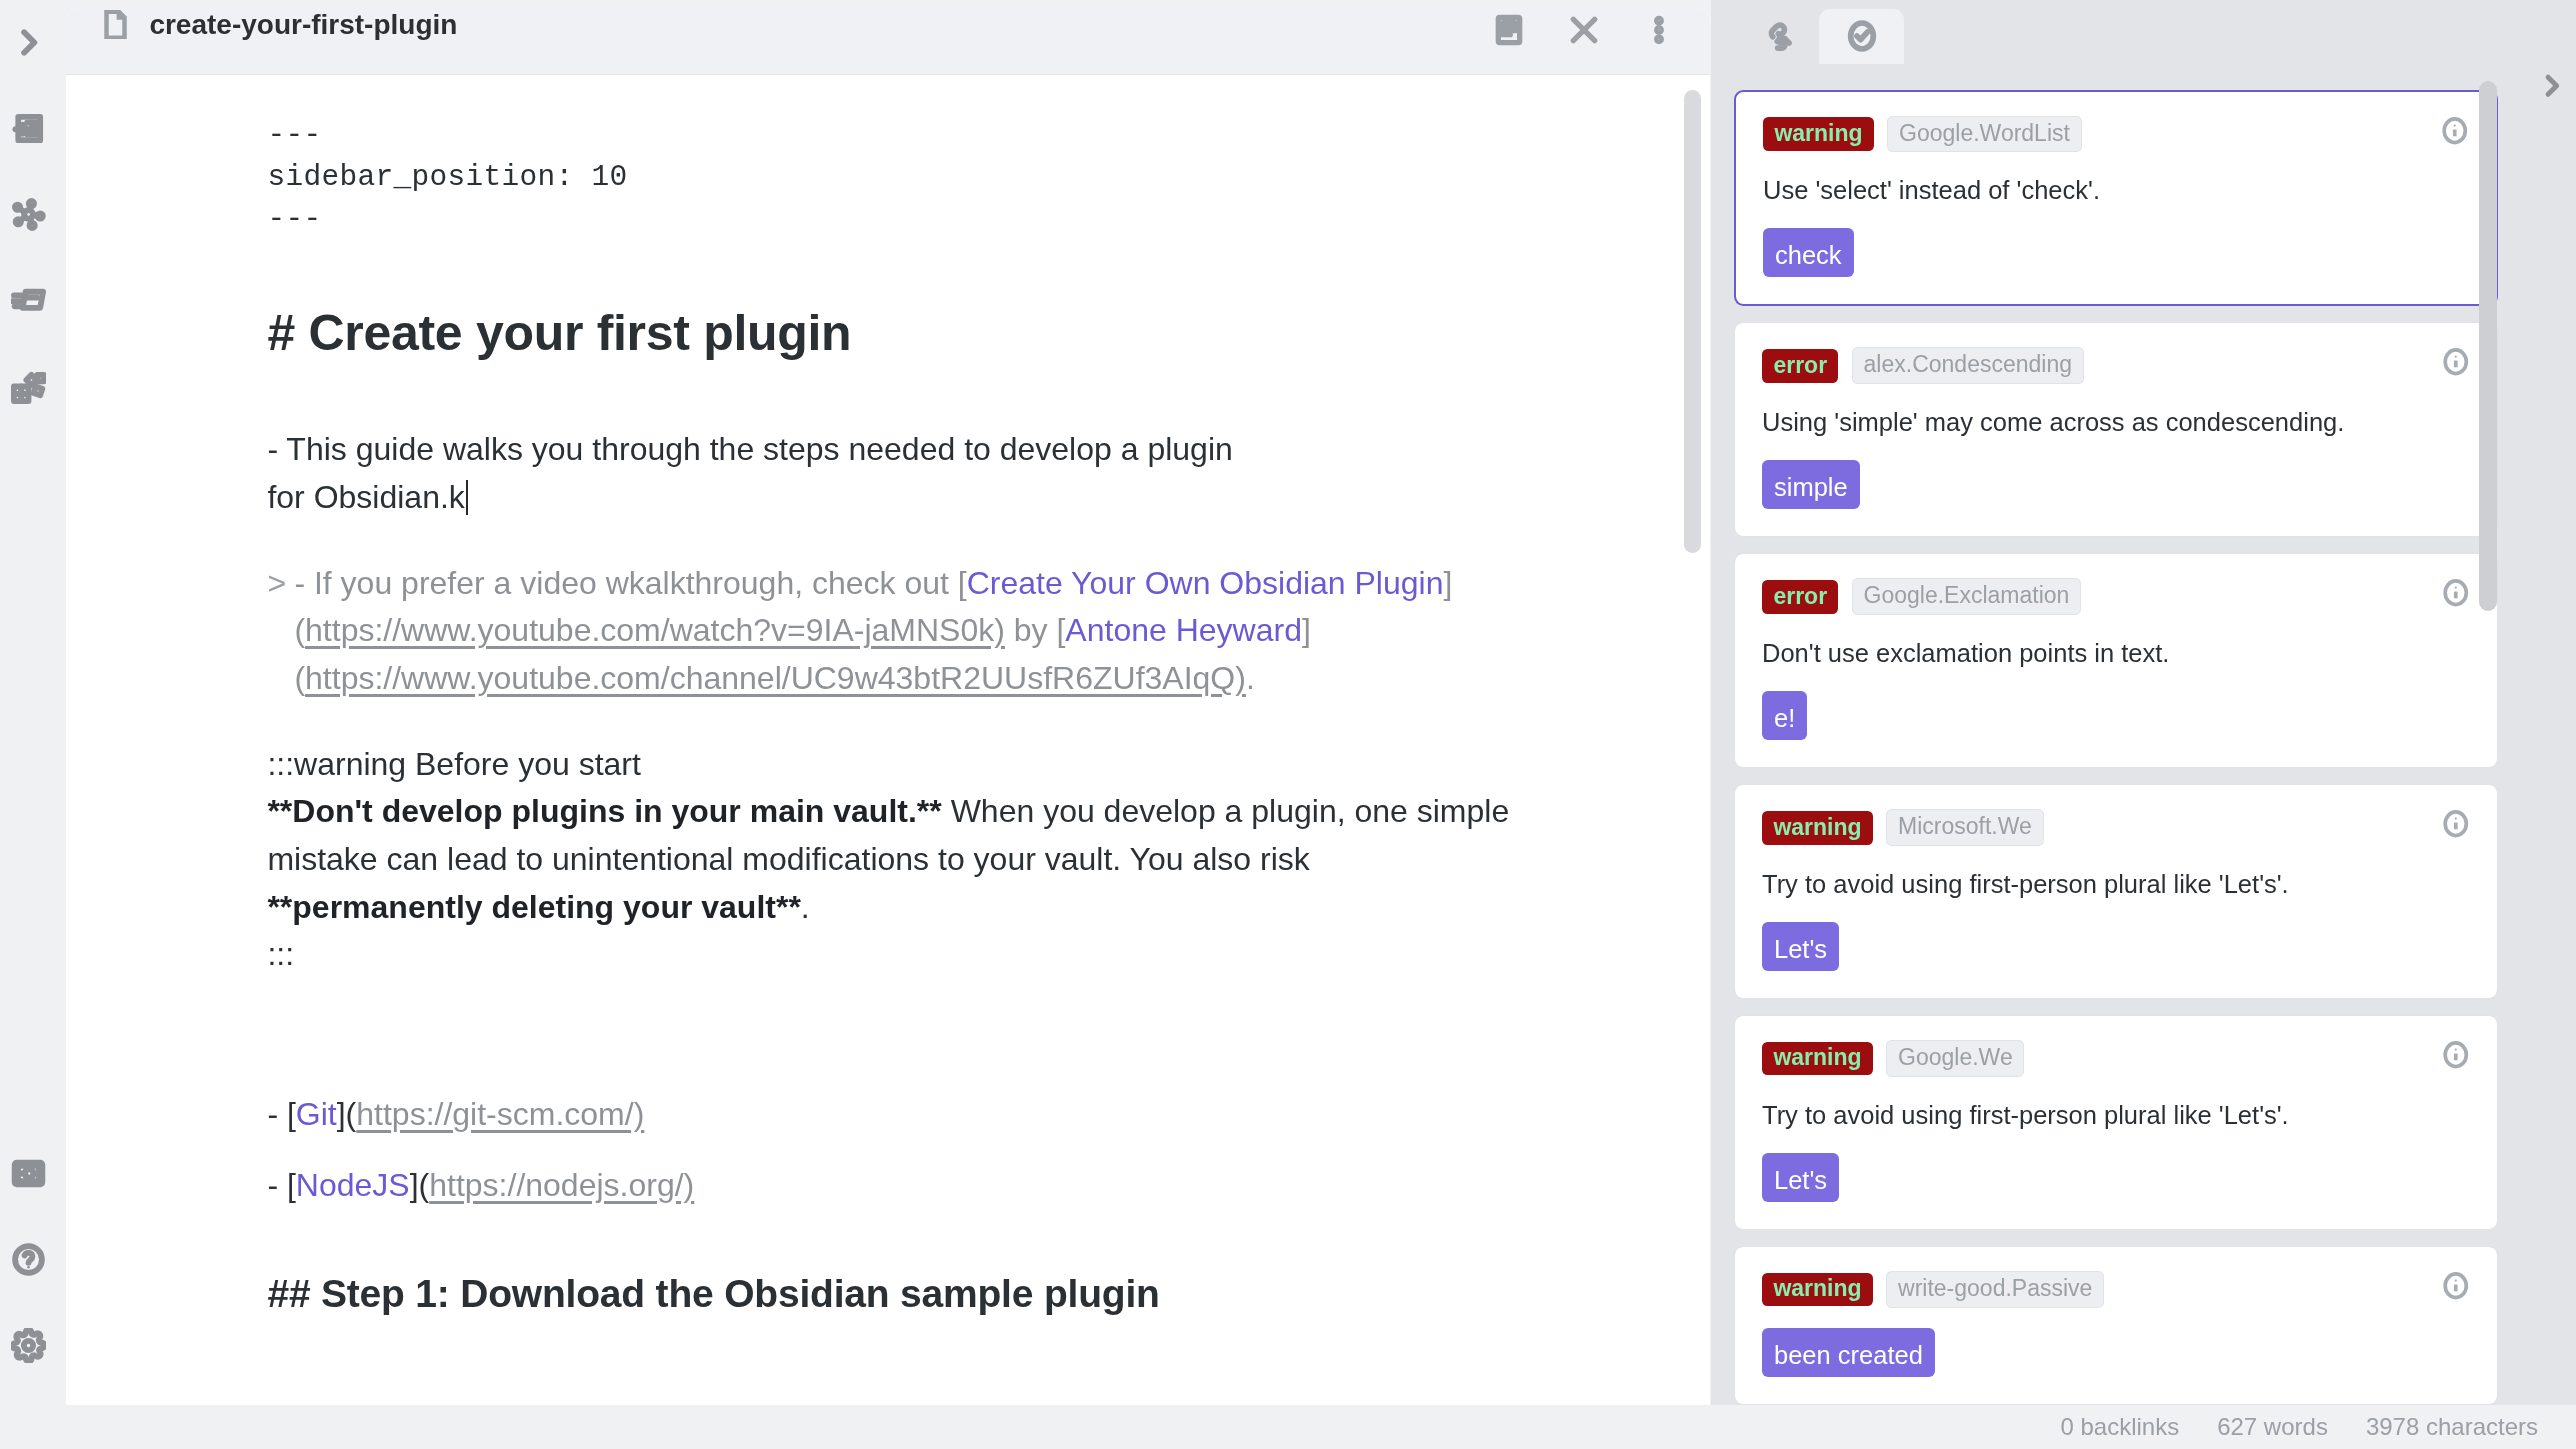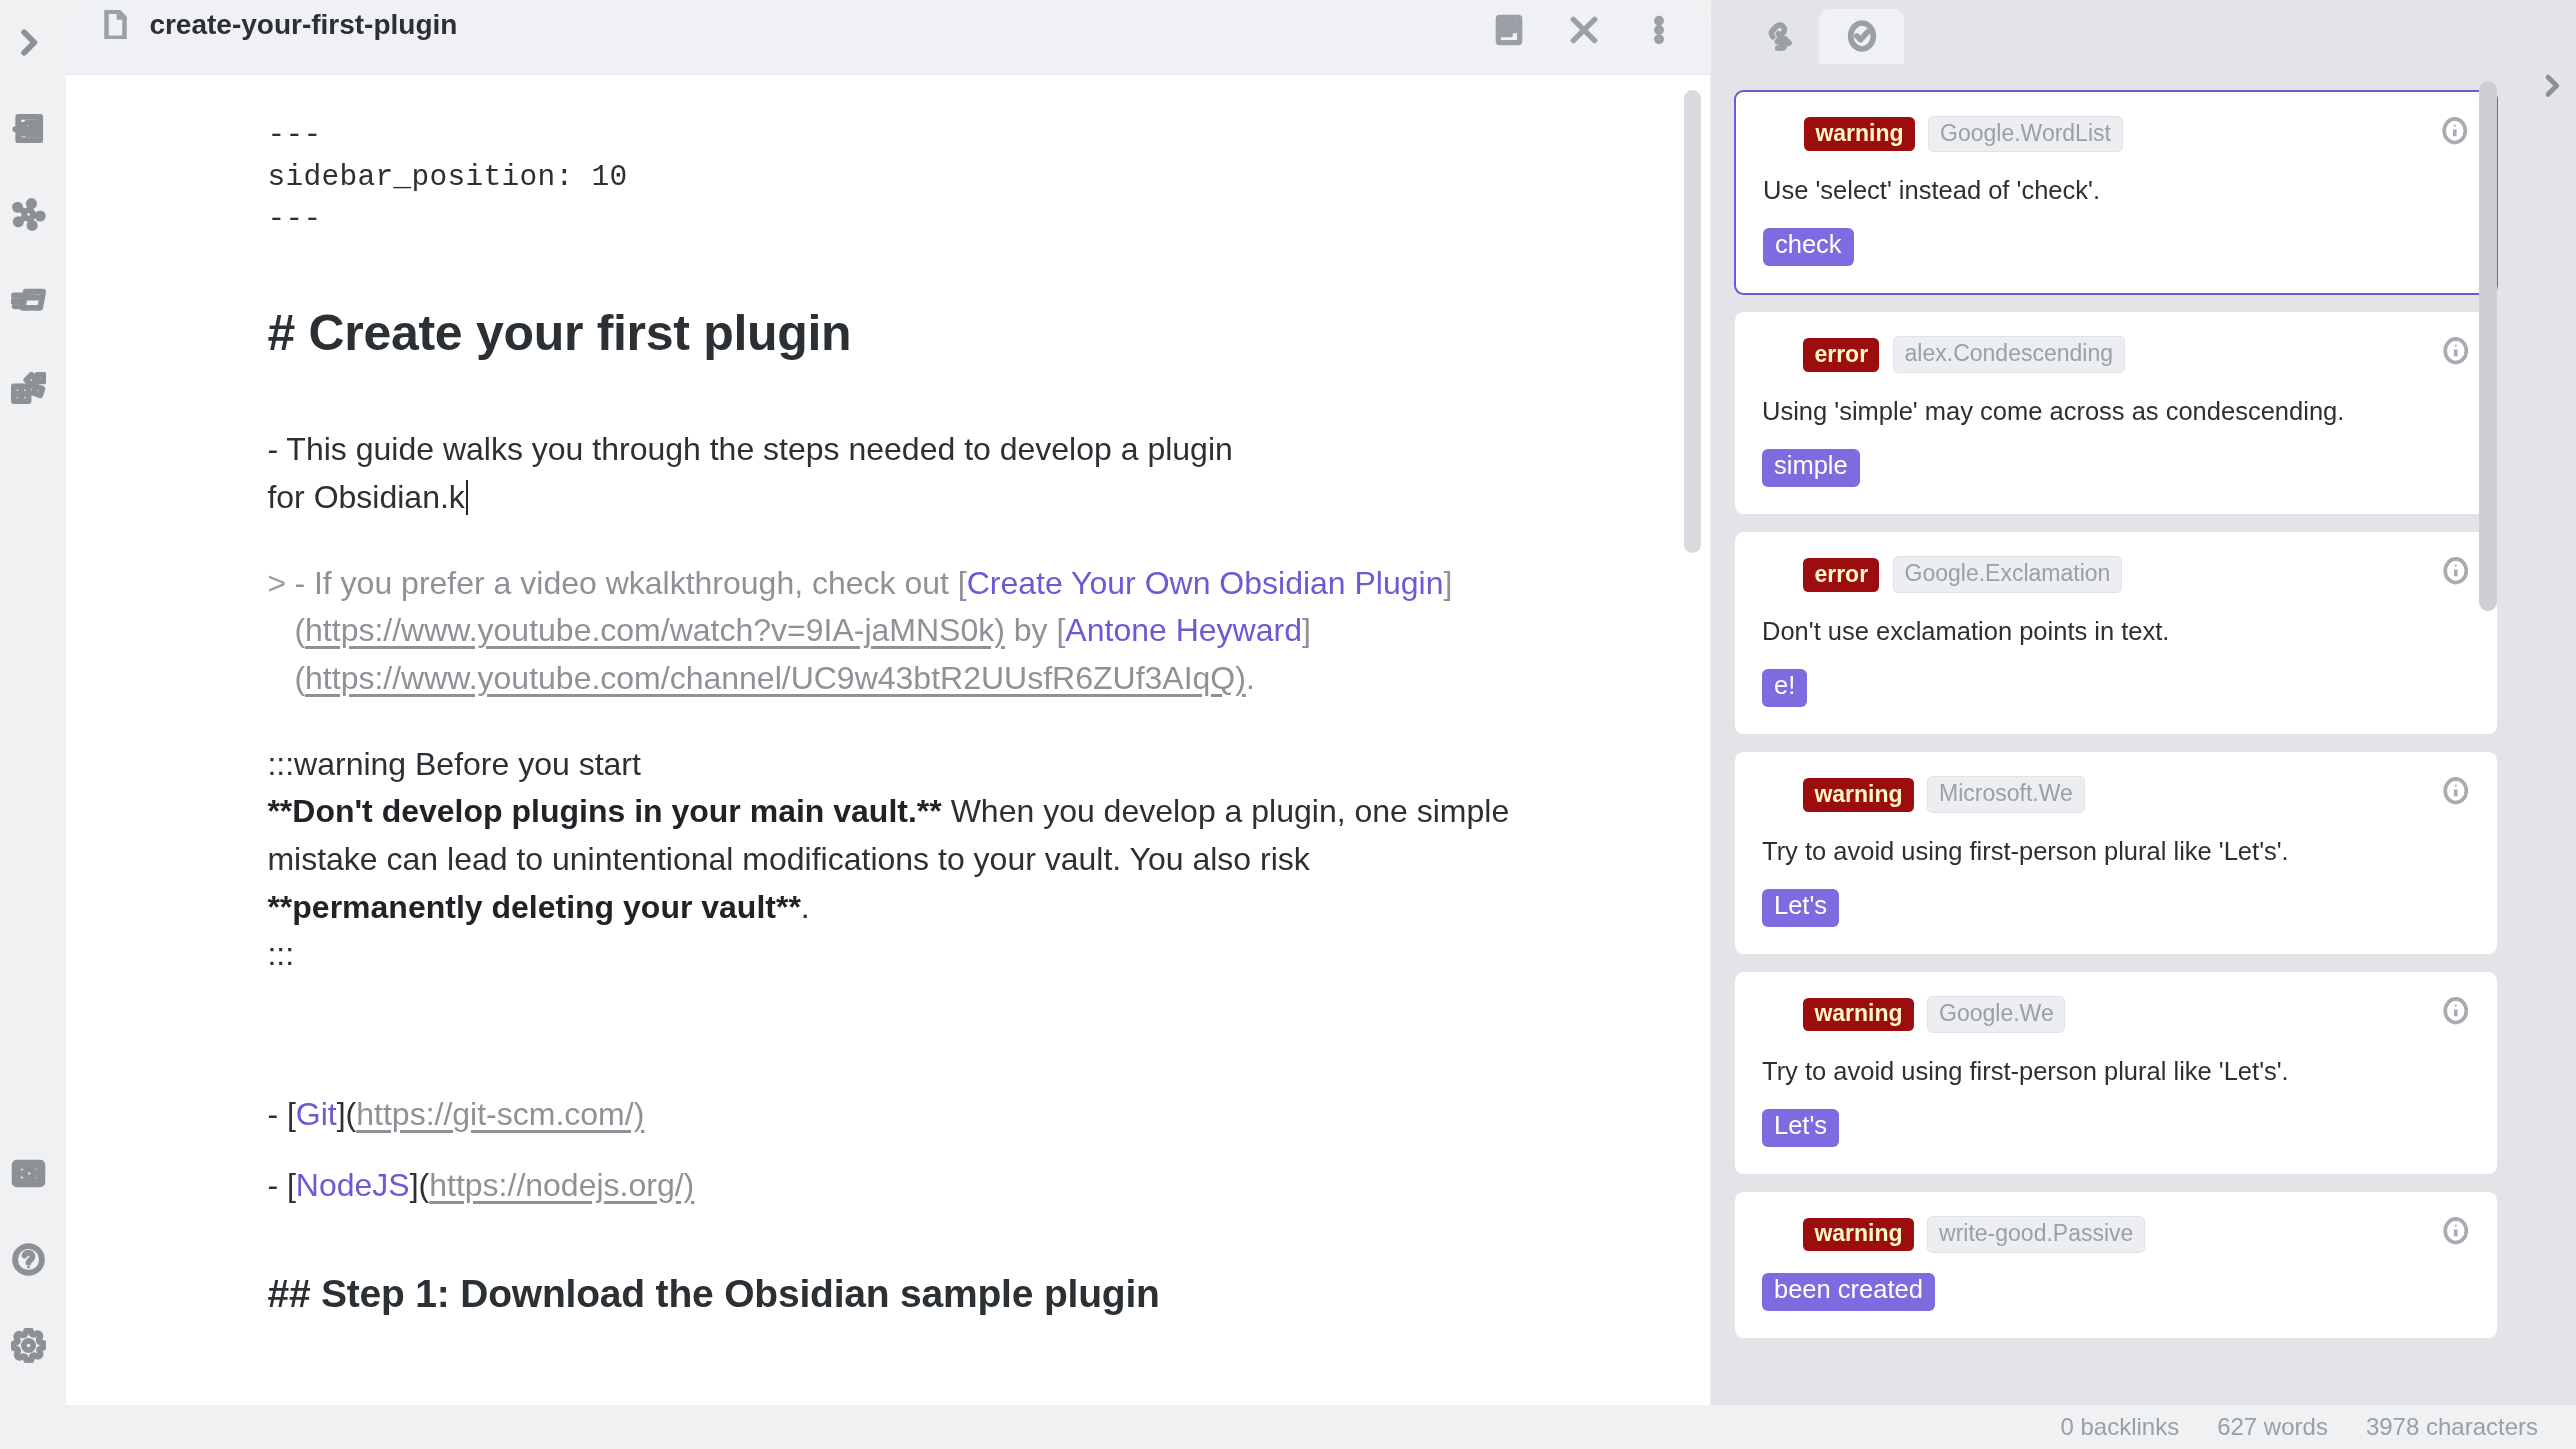--- a/index.html
+++ b/index.html
@@ -104,34 +104,34 @@
     position: absolute; top: 64px; left: 0; width: 815px; height: 1358px;
     padding: 25.5px 28px 0 23px; overflow: hidden;
   }
   .alert-card {
     background: #ffffff; border: 1.3px solid #e0e2e6; border-radius: 9.4px;
     padding: 24px 27px 27px 27px; margin-bottom: 16px; position: relative;
   }
   .alert-card.selected { border: 2px solid #6a5bd4; }
   .alert-top { display: flex; align-items: center; gap: 13.4px; }
   .sev {
-    background: #9c0d10; color: #fef9c3; font-size: 23px; font-weight: bold;
-    padding: 4.7px 11.4px 6px 11.4px; border-radius: 5.4px; line-height: 1; margin-left: 41px;
+    background: #9c0d10; color: #86efac; font-size: 23px; font-weight: bold;
+    padding: 4.7px 11.4px 6px 11.4px; border-radius: 5.4px; line-height: 1;
   }
   .rule {
     background: #eceef1; color: #9aa0a6; font-size: 23px;
     border: 1.3px solid #dfe2e6; border-radius: 5.4px;
     padding: 4px 10.7px 5.4px 10.7px; line-height: 1.1; text-align: right;
   }
   .info-icon { position: absolute; right: 27px; top: 24px; }
   .info-icon svg { width: 29.5px; height: 29.5px; stroke: #a7acb2; stroke-width: 3; fill: none; }
   .alert-msg { font-size: 25.5px; color: #2b3034; margin-top: 20px; line-height: 1.42; }
   .chip {
     display: inline-block; background: #7d6ce0; color: #ffffff; font-size: 25.5px;
-    padding: 2px 12px 8px 12px; border-radius: 6px; margin-top: 20px; line-height: 1.1;
+    padding: 13px 12px 8px 12px; border-radius: 6px; margin-top: 20px; line-height: 1.1;
   }
   #panel-scroll {
     position: absolute; right: 29.5px; top: 81px;
     width: 17.4px; height: 530px; border-radius: 9.4px; background: #cdcfd3;
   }
 
   
   #right-edge { position: absolute; left: 2526px; top: 0; width: 50px; height: 1449px; background: #e2e4e8; }
   #expand-right { position: absolute; left: 2532px; top: 67px; width: 40px; height: 40px;
       display: flex; align-items: center; justify-content: center; }

